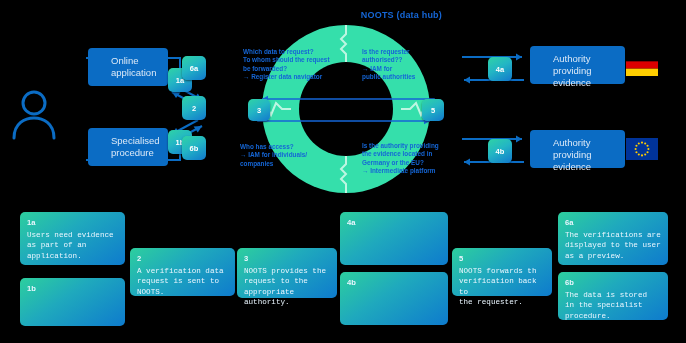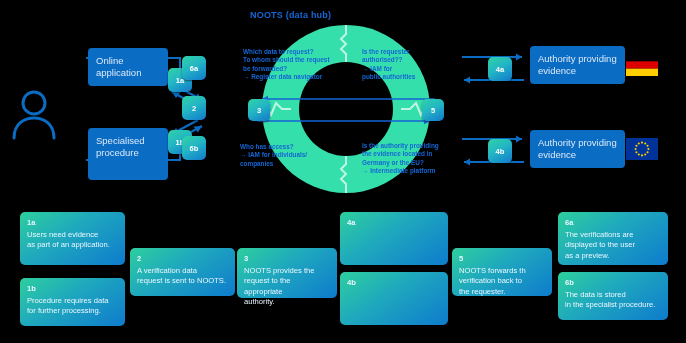--- a/index.html
+++ b/index.html
@@ -12,25 +12,25 @@
 
   
   .abs{position:absolute;}
 
   
   .person{left:8px;top:88px;width:52px;height:52px;}
 
   
   .pbox{
     background:#0b6cc4;border-radius:4px;color:#dce9f7;
-    font-size:9.5px;line-height:12px;padding:7px 8px;
+    font-size:9.5px;line-height:12px;padding:7px 23px;
     box-sizing:border-box;
   }
   .pbox.online{left:88px;top:48px;width:80px;height:38px;}
-  .pbox.special{left:88px;top:128px;width:80px;height:52px;}
+  .pbox.special{left:88px;top:128px;width:80px;height:38px;}
   .pbox.auth1{left:530px;top:46px;width:95px;height:38px;}
   .pbox.auth2{left:530px;top:130px;width:95px;height:38px;}
 
   
   .badge{
     border-radius:5px;display:flex;align-items:center;justify-content:center;
     font-size:7.5px;font-weight:bold;color:#fff;
     background:linear-gradient(150deg,#2fd3a5 0%,#23b6c4 45%,#1178cd 100%);
     box-shadow:0 1px 2px rgba(0,0,0,.5);
   }
@@ -41,21 +41,21 @@
   .b6b{left:182px;top:136px;width:24px;height:24px;}
   .b3 {left:248px;top:99px;width:22px;height:22px;}
   .b5 {left:422px;top:99px;width:22px;height:22px;}
   .b4a{left:488px;top:57px;width:24px;height:24px;}
   .b4b{left:488px;top:139px;width:24px;height:24px;}
 
   
   .ringwrap{left:250px;top:24px;width:192px;height:170px;}
 
   .ringtitle{
-    left:250px;top:10px;width:192px;text-align:left;
+    left:250px;top:10px;width:192px;text-align:right;
     font-size:9px;font-weight:bold;color:#1566d6;letter-spacing:.2px;
   }
 
   
   .qtext{
     font-size:6.4px;line-height:8.4px;font-weight:bold;color:#1566d6;
     white-space:pre-line;
   }
   .q-tl{left:243px;top:48px;width:105px;}
   .q-tr{left:362px;top:48px;width:100px;}
@@ -68,21 +68,21 @@
   .flag.eu{left:626px;top:138px;}
 
   
   .card{
     border-radius:5px;color:#eaf6ff;box-sizing:border-box;
     padding:6px 7px 7px 7px;font-size:7.6px;line-height:10.2px;
     background:linear-gradient(145deg,#2dcf9e 0%,#1fa9bd 42%,#0e7bcd 100%);
     box-shadow:0 1px 3px rgba(0,0,0,.55);
   }
   .card .num{font-weight:bold;display:block;margin-bottom:2px;font-size:7.6px;}
-  .card .txt{white-space:pre-line;display:block;}
+  .card .txt{white-space:pre-line;display:block;font-family:Liberation Mono, monospace;}
 
   .c1a{left:20px;top:212px;width:105px;height:53px;}
   .c1b{left:20px;top:278px;width:105px;height:48px;}
   .c2 {left:130px;top:248px;width:105px;height:48px;}
   .c3 {left:237px;top:248px;width:100px;height:50px;}
   .c4a{left:340px;top:212px;width:108px;height:53px;}
   .c4b{left:340px;top:272px;width:108px;height:53px;}
   .c5 {left:452px;top:248px;width:100px;height:48px;}
   .c6a{left:558px;top:212px;width:110px;height:53px;}
   .c6b{left:558px;top:272px;width:110px;height:48px;}
@@ -258,22 +258,20 @@
     </svg>
   </div>
 
   <div class="abs card c1a">
     <span class="num">1a</span>
     <span class="txt">Users need evidence
 as part of an application.</span>
   </div>
   <div class="abs card c1b">
     <span class="num">1b</span>
-    <span class="txt">Procedure requires data
-for further processing.</span>
   </div>
   <div class="abs card c2">
     <span class="num">2</span>
     <span class="txt">A verification data
 request is sent to NOOTS.</span>
   </div>
   <div class="abs card c3">
     <span class="num">3</span>
     <span class="txt">NOOTS provides the
 request to the appropriate

